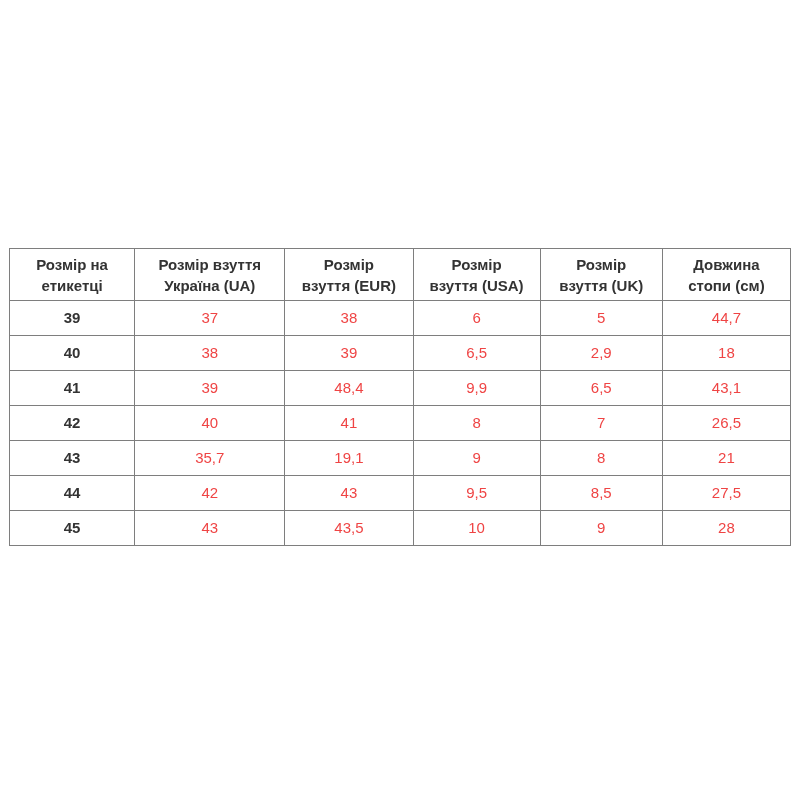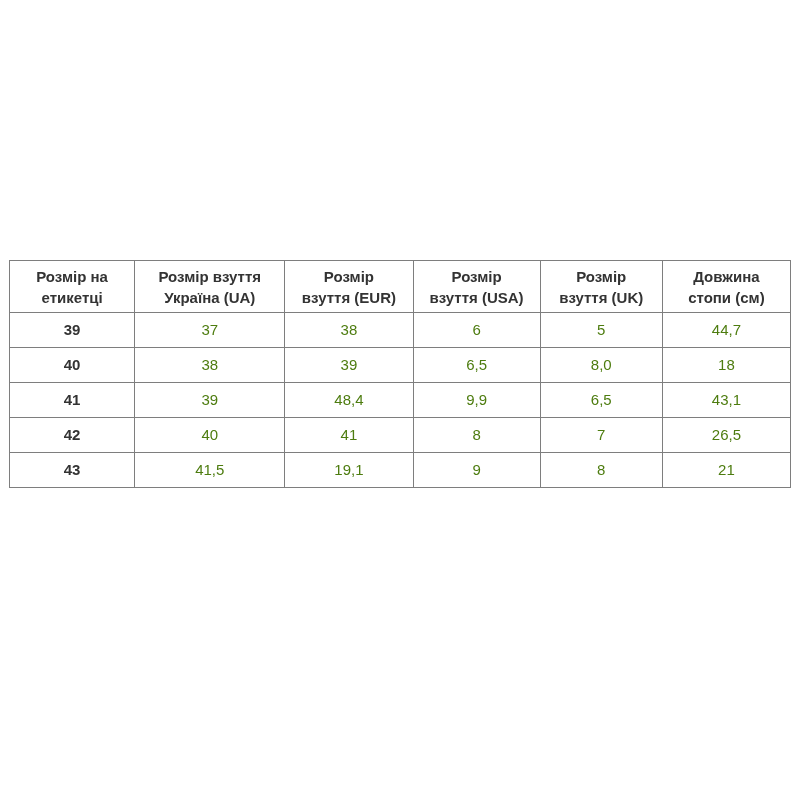--- a/index.html
+++ b/index.html
@@ -13,21 +13,21 @@
   .page {
     position: relative;
     width: 800px;
     height: 800px;
     background: #ffffff;
     overflow: hidden;
   }
   .table-wrap {
     position: absolute;
     left: 9px;
-    top: 260px;
+    top: 248px;
     width: 782px;
   }
   table.size-table {
     border-collapse: collapse;
     table-layout: fixed;
     width: 100%;
   }
   table.size-table th,
   table.size-table td {
     border: 1px solid #7e7e7e;
@@ -41,21 +41,21 @@
     font-size: 15px;
     font-weight: bold;
     color: #333333;
     line-height: 21px;
     white-space: pre-line;
   }
   table.size-table td {
     height: 34px;
     font-size: 15px;
     font-weight: normal;
-    color: #4d7c0f;
+    color: #ef4444;
     line-height: 18px;
   }
   table.size-table td.label-col {
     font-weight: bold;
     color: #333333;
   }
 </style>
 </head>
 <body>
 
@@ -93,43 +93,59 @@
           <td>38</td>
           <td>6</td>
           <td>5</td>
           <td>44,7</td>
         </tr>
         <tr>
           <td class="label-col">40</td>
           <td>38</td>
           <td>39</td>
           <td>6,5</td>
-          <td>8,0</td>
+          <td>2,9</td>
           <td>18</td>
         </tr>
         <tr>
           <td class="label-col">41</td>
           <td>39</td>
           <td>48,4</td>
           <td>9,9</td>
           <td>6,5</td>
           <td>43,1</td>
         </tr>
         <tr>
           <td class="label-col">42</td>
           <td>40</td>
           <td>41</td>
           <td>8</td>
           <td>7</td>
           <td>26,5</td>
         </tr>
         <tr>
           <td class="label-col">43</td>
-          <td>41,5</td>
+          <td>35,7</td>
           <td>19,1</td>
           <td>9</td>
           <td>8</td>
           <td>21</td>
+        </tr>
+        <tr>
+          <td class="label-col">44</td>
+          <td>42</td>
+          <td>43</td>
+          <td>9,5</td>
+          <td>8,5</td>
+          <td>27,5</td>
+        </tr>
+        <tr>
+          <td class="label-col">45</td>
+          <td>43</td>
+          <td>43,5</td>
+          <td>10</td>
+          <td>9</td>
+          <td>28</td>
         </tr>
       </tbody>
     </table>
   </div>
 </div>
 
 </body></html>

